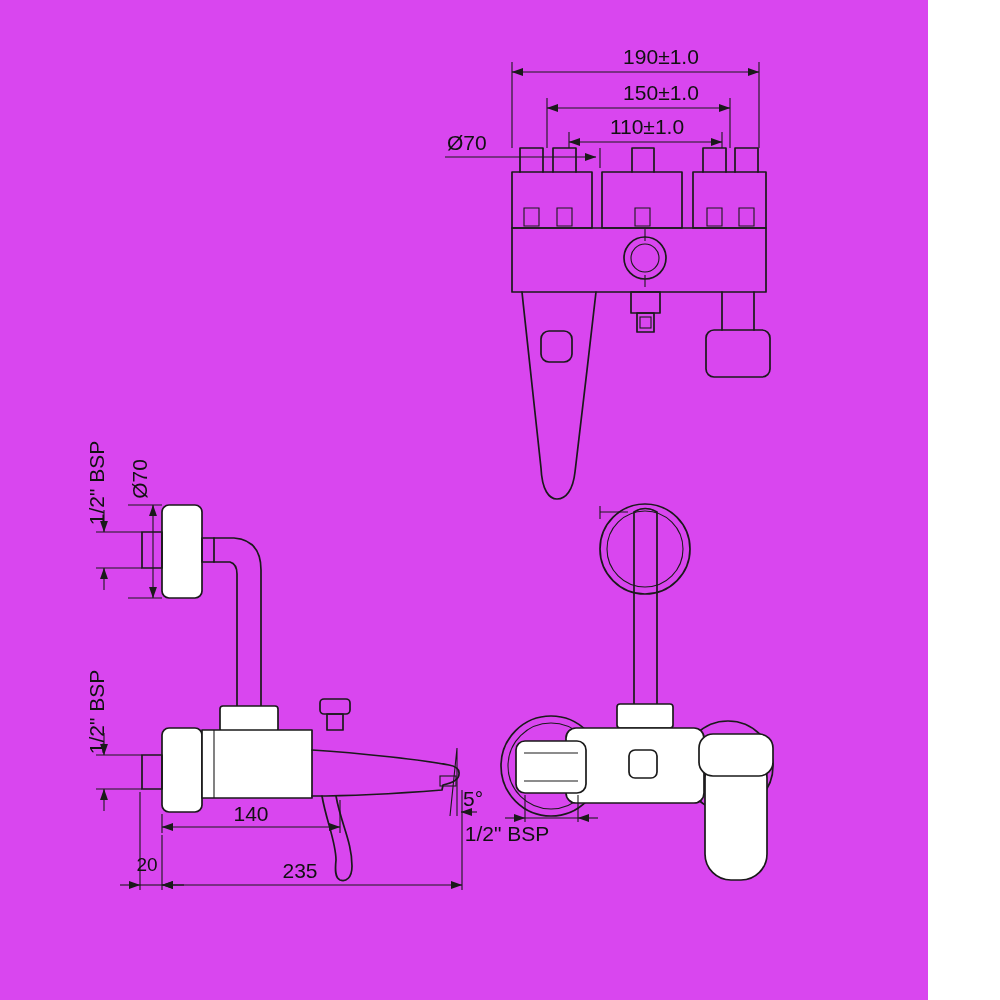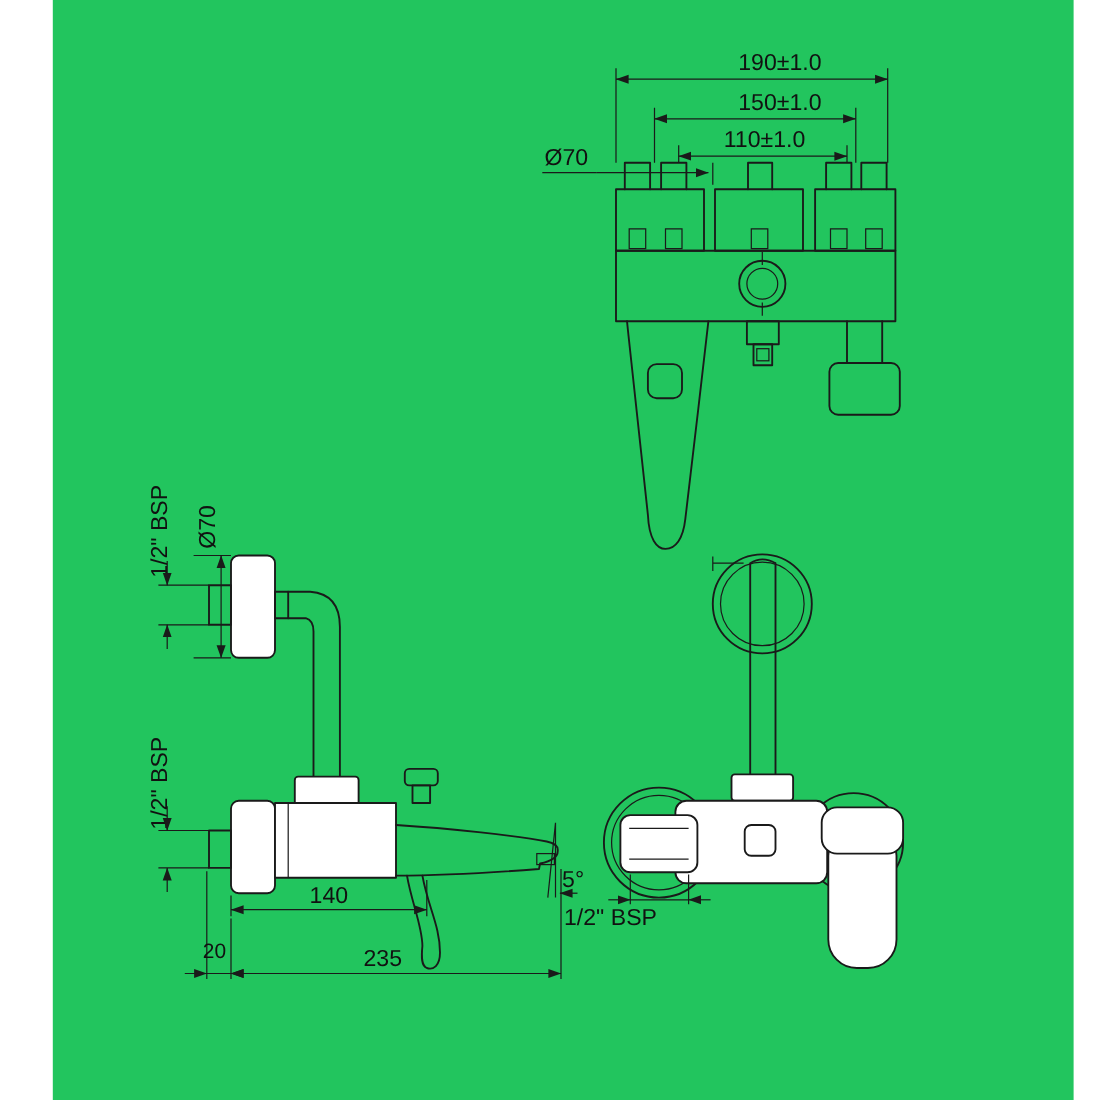--- a/index.html
+++ b/index.html
@@ -1,16 +1,16 @@
 <!DOCTYPE html>
 <html><head>
 <meta charset="utf-8">
 <style>
   html,body{margin:0;padding:0;background:#fff;}
-  .canvas{position:relative;width:928px;height:1000px;background:#22c55e;overflow:hidden;margin-left:48px;}
+  .canvas{position:relative;width:928px;height:1000px;background:#d946ef;overflow:hidden;}
   svg{display:block;}
   .o   {fill:none;stroke:#1a1a1a;stroke-width:1.7;stroke-linecap:round;stroke-linejoin:round;}
   .of  {fill:#ffffff;stroke:#1a1a1a;stroke-width:1.7;stroke-linejoin:round;}
   .thin{fill:none;stroke:#1a1a1a;stroke-width:1.1;stroke-linecap:butt;}
   .dim {fill:none;stroke:#1a1a1a;stroke-width:1.1;marker-start:url(#arr);marker-end:url(#arr);}
   .dime{fill:none;stroke:#1a1a1a;stroke-width:1.1;marker-end:url(#arr);}
   .t   {font-family:"Liberation Sans",sans-serif;font-size:21px;fill:#111;}
   .ts  {font-size:19px;}
 </style>
 </head>

